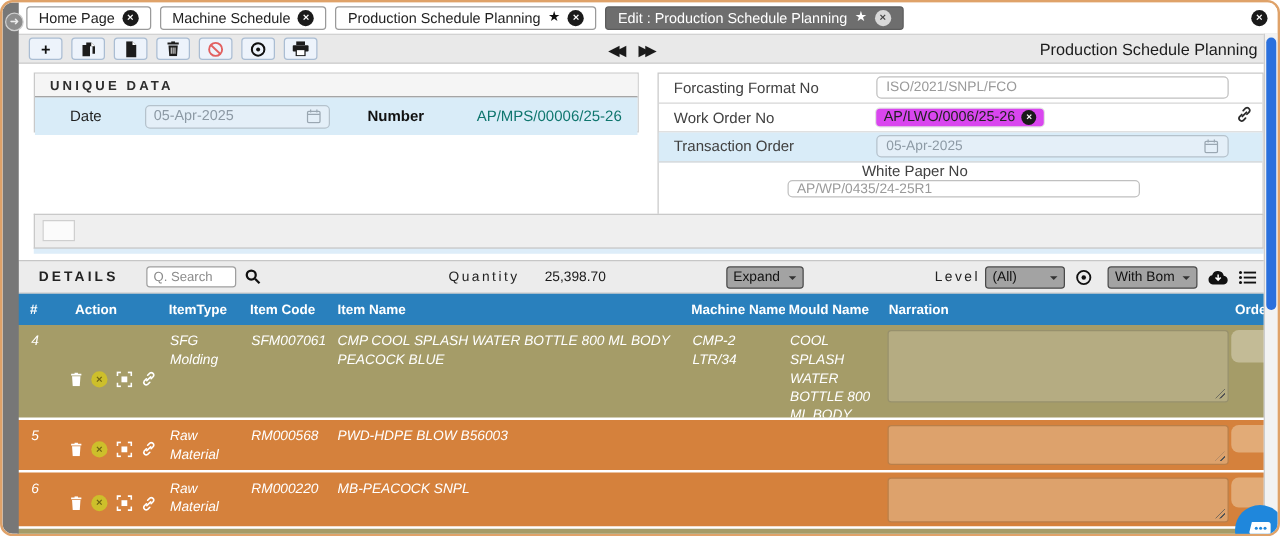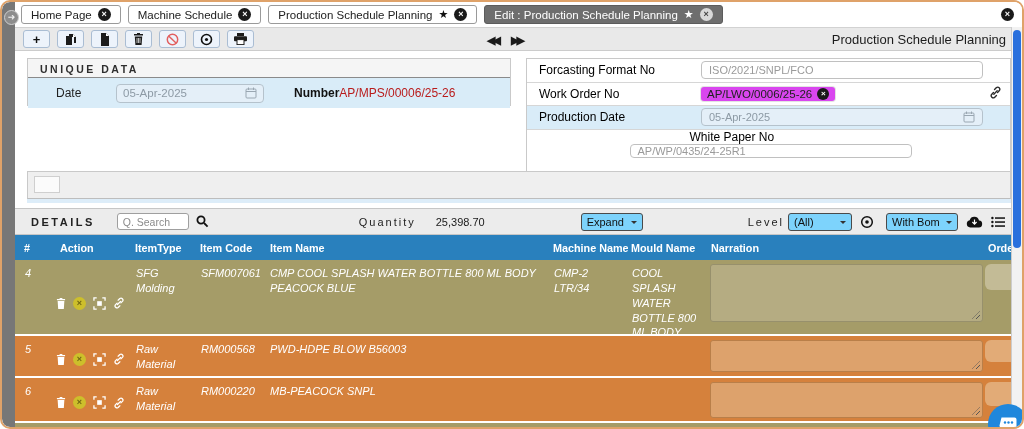--- a/index.html
+++ b/index.html
@@ -42,26 +42,26 @@
 
   
   .panel { position:absolute; border:1px solid #c9c9c9; background:#fff; }
   .panel-head { height:19px; background:#f5f5f5; border-bottom:1px solid #8a8a8a; font-size:10.5px; font-weight:bold;
                 letter-spacing:2.5px; color:#2e2e2e; padding:4px 0 0 12px; }
   .u-row { display:flex; align-items:center; background:#d9ecf8; height:30px; padding:0 10px; }
   .u-label { font-size:12px; color:#1f1f1f; width:78px; padding-left:18px; }
   .date-input { display:flex; align-items:center; justify-content:space-between; width:148px; height:19px;
                 border:1px solid #b5c2cc; border-radius:4px; background:#e4eff8; color:#8d9aa5; font-size:11.5px; padding:0 6px; }
   .u-number-label { font-size:12px; font-weight:bold; color:#111; margin-left:30px; }
-  .u-number-value { font-size:12px; color:#b91c1c; }
+  .u-number-value { font-size:12px; color:#0f766e; margin-left:42px; }
 
   .hf-row { display:flex; align-items:center; height:23.5px; border-bottom:1px solid #d6d6d6; padding:0 8px 0 12px; }
   .hf-row:last-child { border-bottom:none;flex-direction:column; }
   .hf-row.hl { background:#d9ecf8; }
-  .hf-label { width:162px; font-size:12px; color:#000000; }
+  .hf-label { width:162px; font-size:12px; color:#404040; }
   .hf-input { width:282px; height:18px; border:1px solid #c0c0c0; border-radius:4px; background:#fff;
               color:#9a9a9a; font-size:11px; padding:0 7px; display:flex; align-items:center; justify-content:space-between; }
   .hf-input.disabled { background:#e4eff8; border-color:#b5c2cc; color:#8d9aa5; }
   .chip { display:inline-flex; align-items:center; gap:5px; background:#d946ef; border-radius:3px; padding:1px 6px;
           font-size:11.5px; color:#222; box-shadow:0 0 0 1px #e3e3e3; }
   .chip .ico-close { width:12px; height:12px; font-size:8px; line-height:11px; }
   .hf-link { margin-left:auto; color:#2b2b2b; }
 
   
   .assoc { position:absolute; left:25px; top:169px; width:984px; height:28px; background:#efefef;
@@ -75,21 +75,21 @@
   .detailsbar { position:absolute; left:12px; top:206px; width:1000px; height:27px; background:#ececec;
                 border:1px solid #c6c6c6; display:flex; align-items:center; padding:0 8px 0 16px; font-size:11px; }
   .d-title { font-weight:bold; letter-spacing:2.5px; color:#222; font-size:11px; }
   .d-search { width:72px; height:17px; border:1px solid #9f9f9f; border-radius:3px; background:#fff;
               font-size:10.5px; color:#555; padding:0 5px; margin-left:22px; font-family:"Liberation Sans",sans-serif; }
   .d-search::placeholder { color:#8b8b8b; }
   .d-search-ico { margin-left:7px; color:#111; display:flex; }
   .d-qty-label { letter-spacing:2px; color:#222; margin-left:150px; }
   .d-qty-value { margin-left:20px; color:#1a1a1a; }
   .fsel { display:flex; align-items:center; justify-content:space-between; border:1px solid #4a4a4a; border-radius:3px;
-          background:#7dd3fc; height:18px; padding:0 5px; font-size:11px; color:#111; }
+          background:#a3a3a3; height:18px; padding:0 5px; font-size:11px; color:#111; }
   .caret { width:0; height:0; border:3.5px solid transparent; border-top-color:#333; margin-top:4px; }
   .sel-expand { width:62px; margin-left:96px; }
   .d-level-label { letter-spacing:2px; color:#222; margin-left:auto; }
   .sel-level { width:64px; margin-left:4px; }
   .d-ico { margin-left:8px; display:flex; color:#111; }
   .sel-bom { width:72px; margin-left:12px; }
 
   
   .grid { display:grid; grid-template-columns:38px 80px 65px 67px 286px 78px 80px 277px 1fr; }
   .thead { position:absolute; left:12px; top:233px; width:1000px; height:25px; background:#2980bd; color:#fff; }
@@ -231,21 +231,21 @@
       </span>
       <span class="hf-link">
         <svg width="13" height="13" viewBox="0 0 14 14" fill="none" stroke="#2b2b2b" stroke-width="1.5" stroke-linecap="round">
             <path d="M6 3.7 8 1.7a2.3 2.3 0 0 1 3.2 3.2L9.2 6.9"></path>
             <path d="M8 10.3 6 12.3a2.3 2.3 0 0 1-3.2-3.2L4.8 7.1"></path>
             <path d="M5.2 8.8l3.6-3.6"></path>
           </svg>
       </span>
     </div>
     <div class="hf-row hl">
-      <span class="hf-label">Production Date</span>
+      <span class="hf-label">Transaction Order</span>
       <div class="hf-input disabled">
         <span>05-Apr-2025</span>
         <svg width="12" height="12" viewBox="0 0 12 12" fill="none" stroke="#9aa7b2">
             <rect x="1" y="2" width="10" height="9" rx="1"></rect>
             <path d="M1 4.5h10M3.5 .5v2.5M8.5 .5v2.5"></path>
           </svg>
       </div>
     </div>
     <div class="hf-row">
       <span class="hf-label">White Paper No</span>

